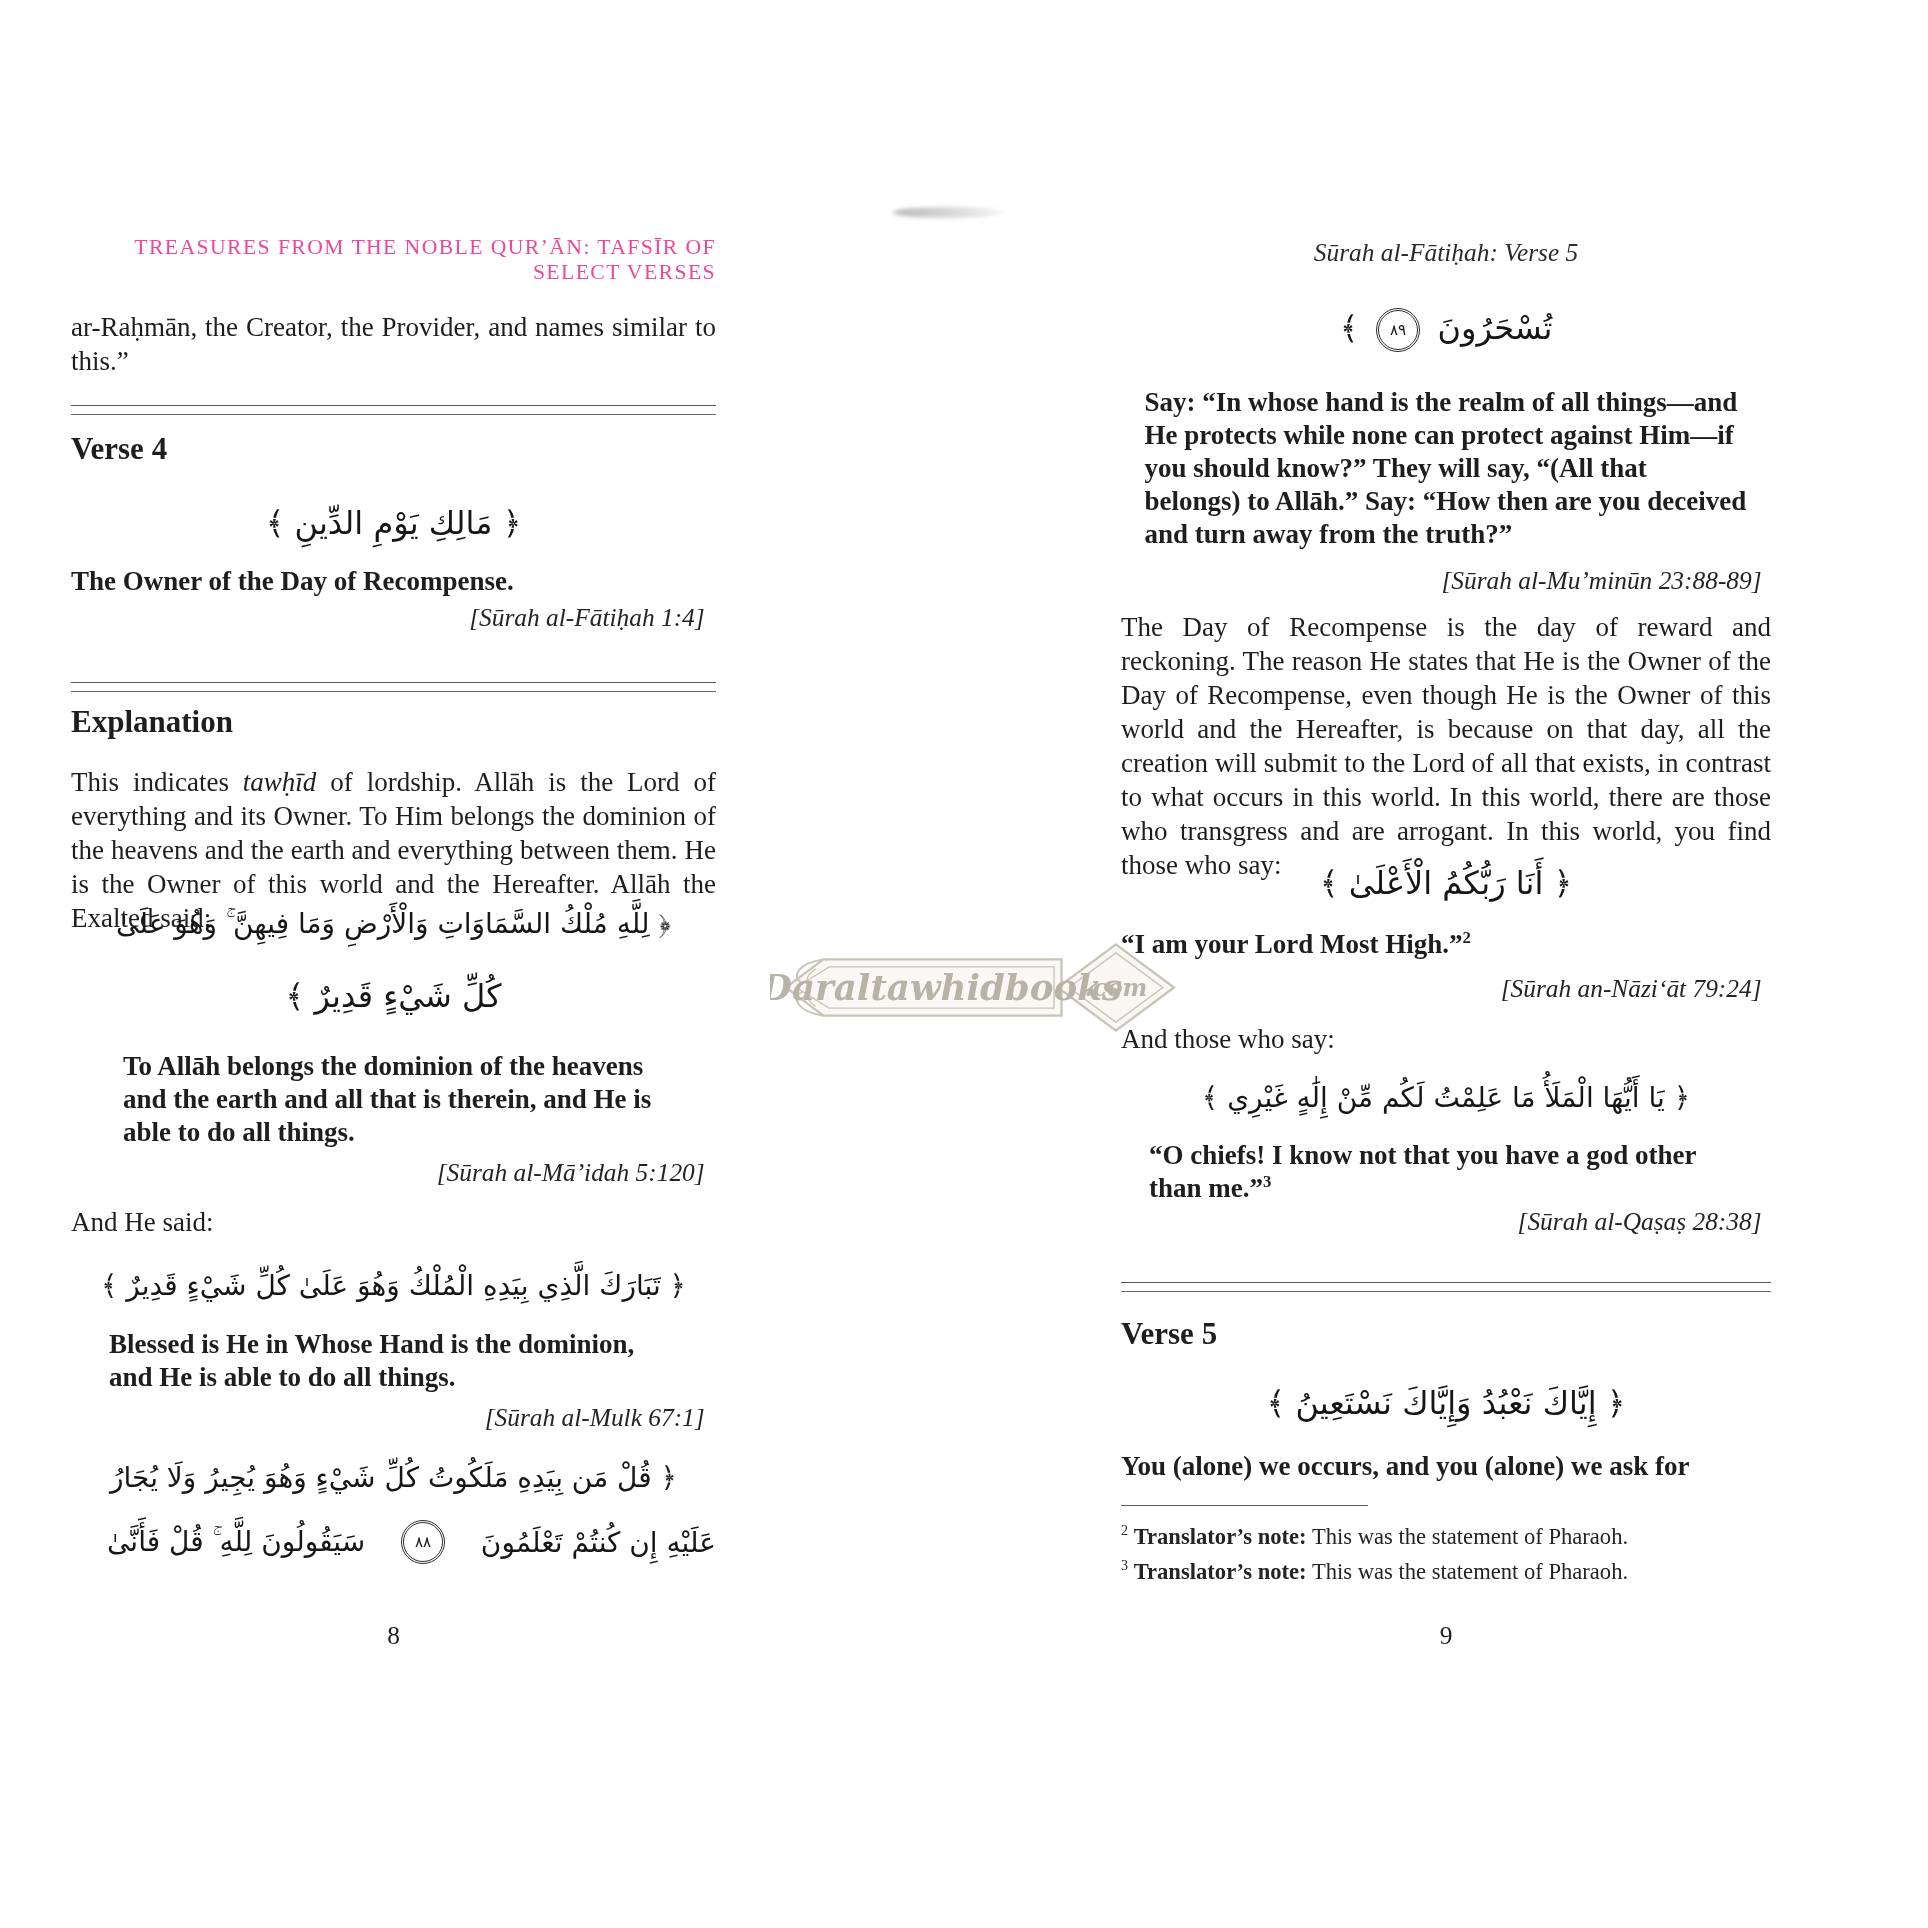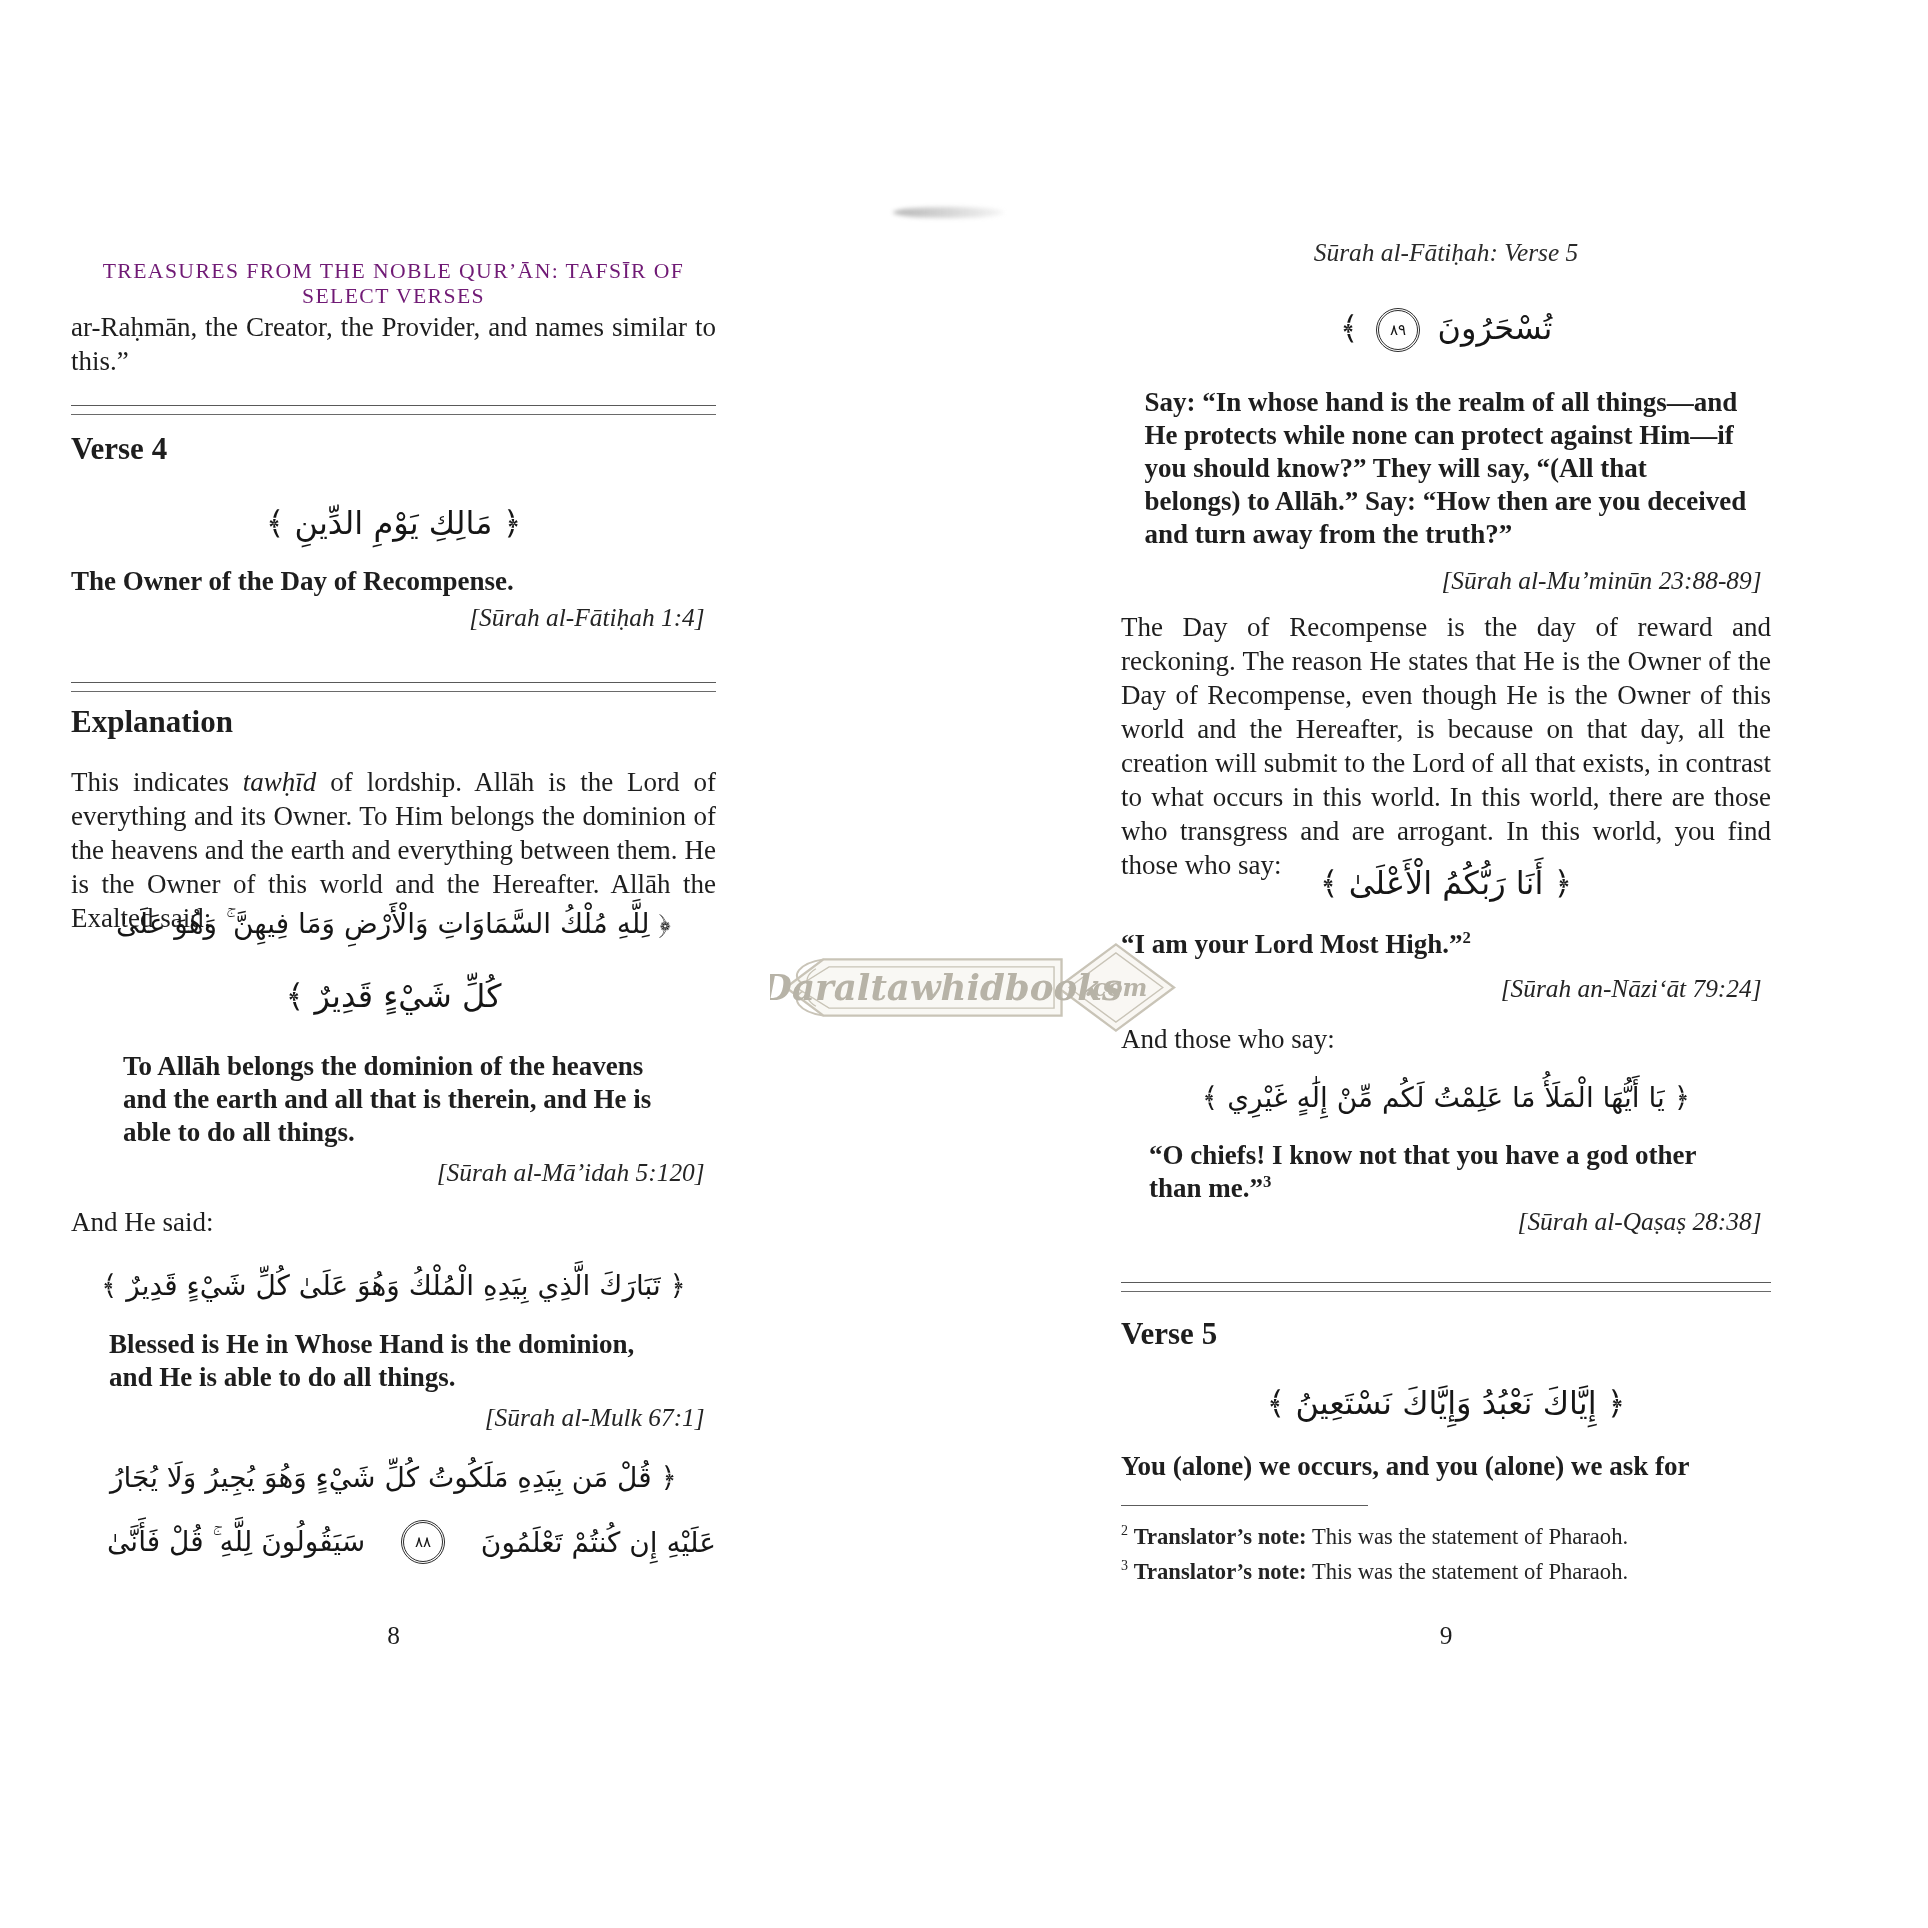--- a/index.html
+++ b/index.html
@@ -2,21 +2,21 @@
 <html style="font-size:15px"><head>
 <meta charset="utf-8">
 <style>
   html,body{margin:0;padding:0;background:#ffffff;}
   #canvas{position:relative;width:1928px;height:1928px;background:#ffffff;overflow:hidden;
           font-family:"Liberation Serif","DejaVu Serif",serif;color:#1e1e1e;}
   .page{position:absolute;top:0;height:1928px;}
   #left-page{left:71px;width:645px;}
   #right-page{left:1121px;width:650px;}
   .blk{position:absolute;left:0;right:0;}
-  .running-header{font-size:21.7px;letter-spacing:1.4px;text-align:center;color:#701a75;margin-top:24px;}
+  .running-header{font-size:21.7px;letter-spacing:1.4px;text-align:right;color:#ec4899;}
   .running-header-italic{font-size:25.4px;font-style:italic;text-align:center;color:#2a2a2a;}
   .body-text{font-size:27px;line-height:34px;text-align:justify;}
   .section-heading{font-size:31px;font-weight:bold;}
   .rule-double{height:7.5px;border-top:1.9px solid #595959;border-bottom:1.9px solid #6a6a6a;}
   .arabic{direction:rtl;text-align:center;font-family:"DejaVu Sans",sans-serif;
           font-size:32px;color:#161616;white-space:nowrap;}
   .arabic-long{font-size:28px;}
   .arabic-flex{display:flex;justify-content:space-between;align-items:center;direction:rtl;}
   .ayah-mark{display:inline-flex;align-items:center;justify-content:center;
              width:38px;height:38px;border:1.9px solid #2d2d2d;border-radius:50%;

